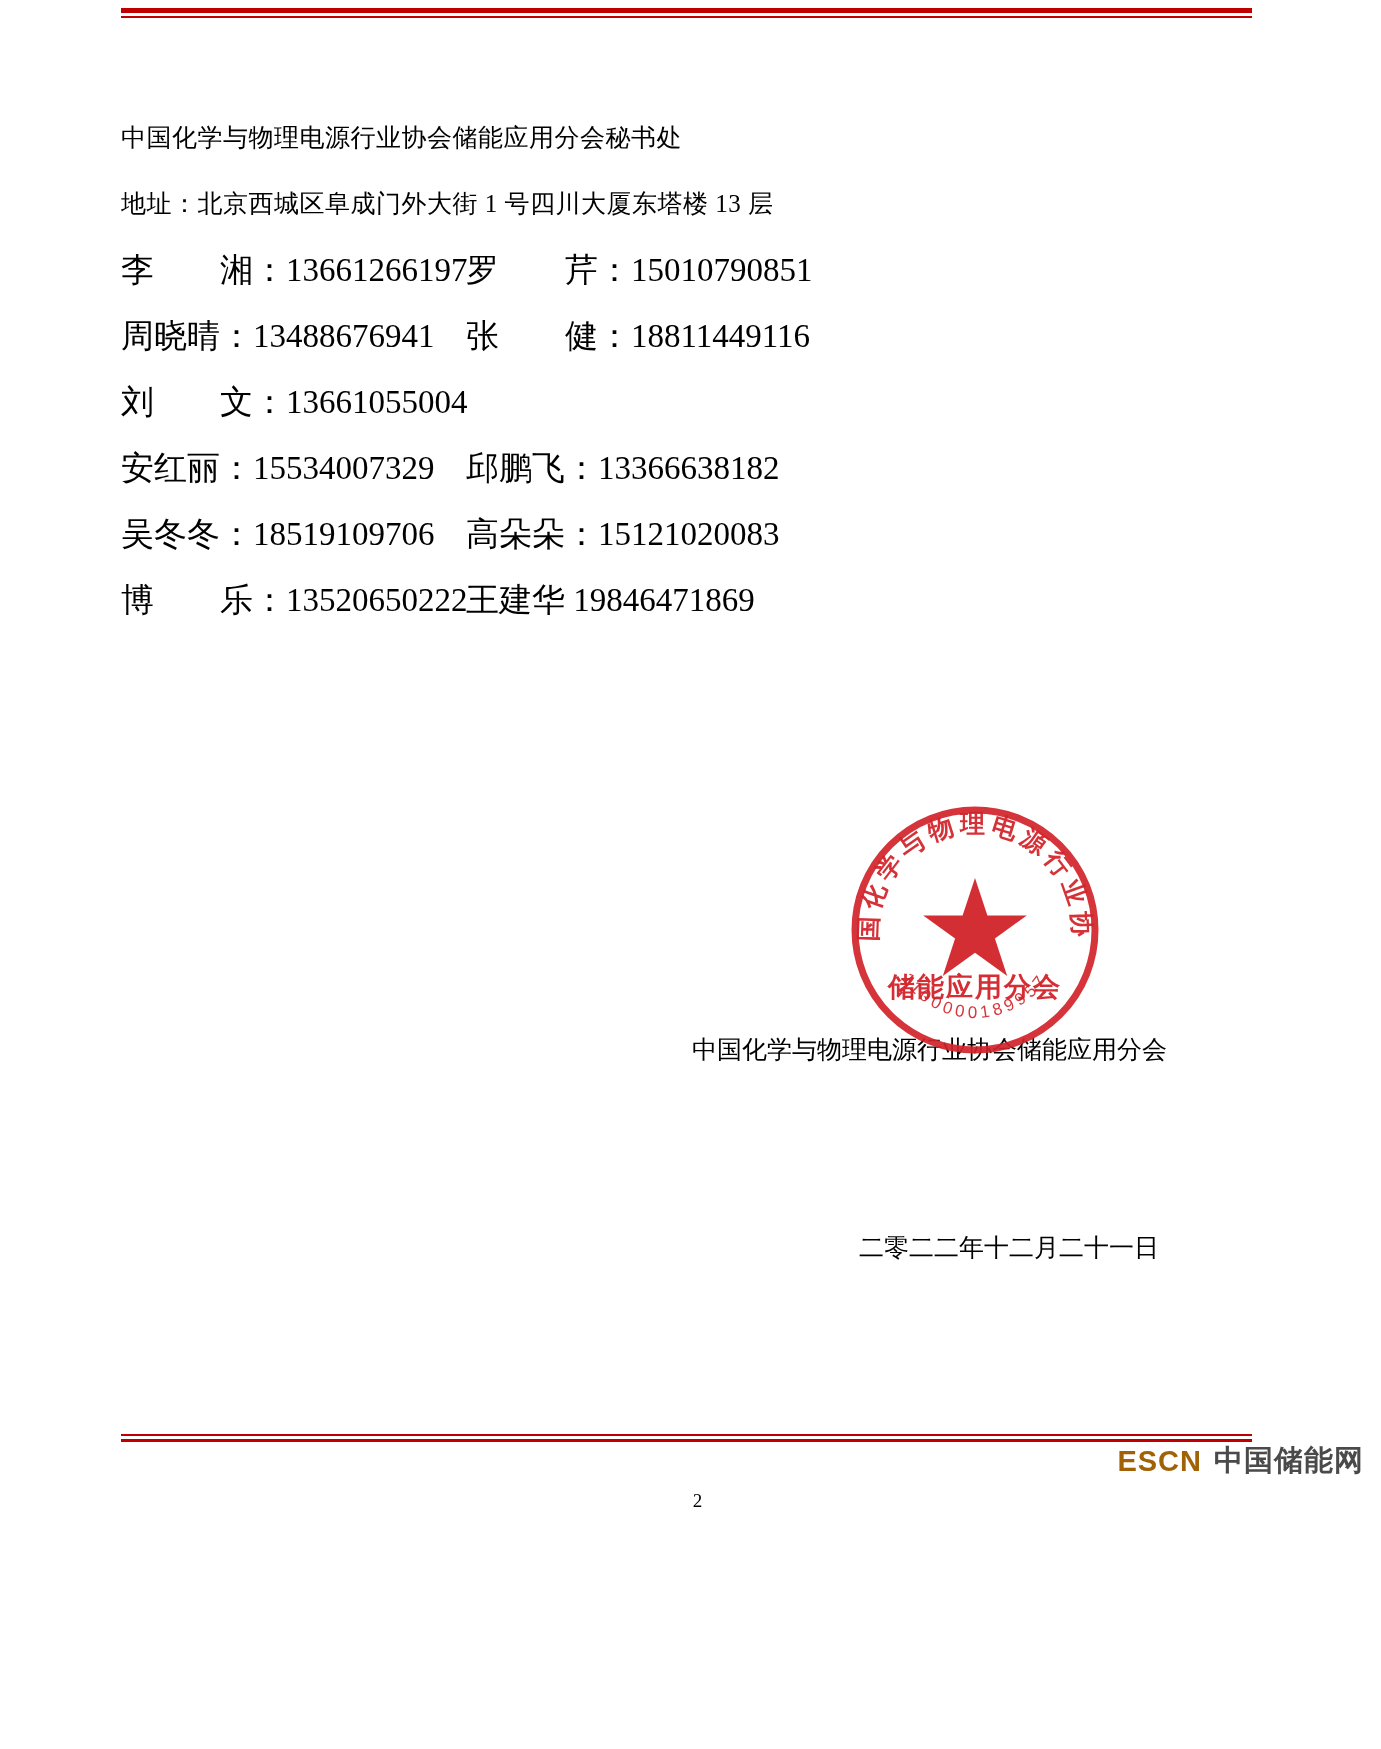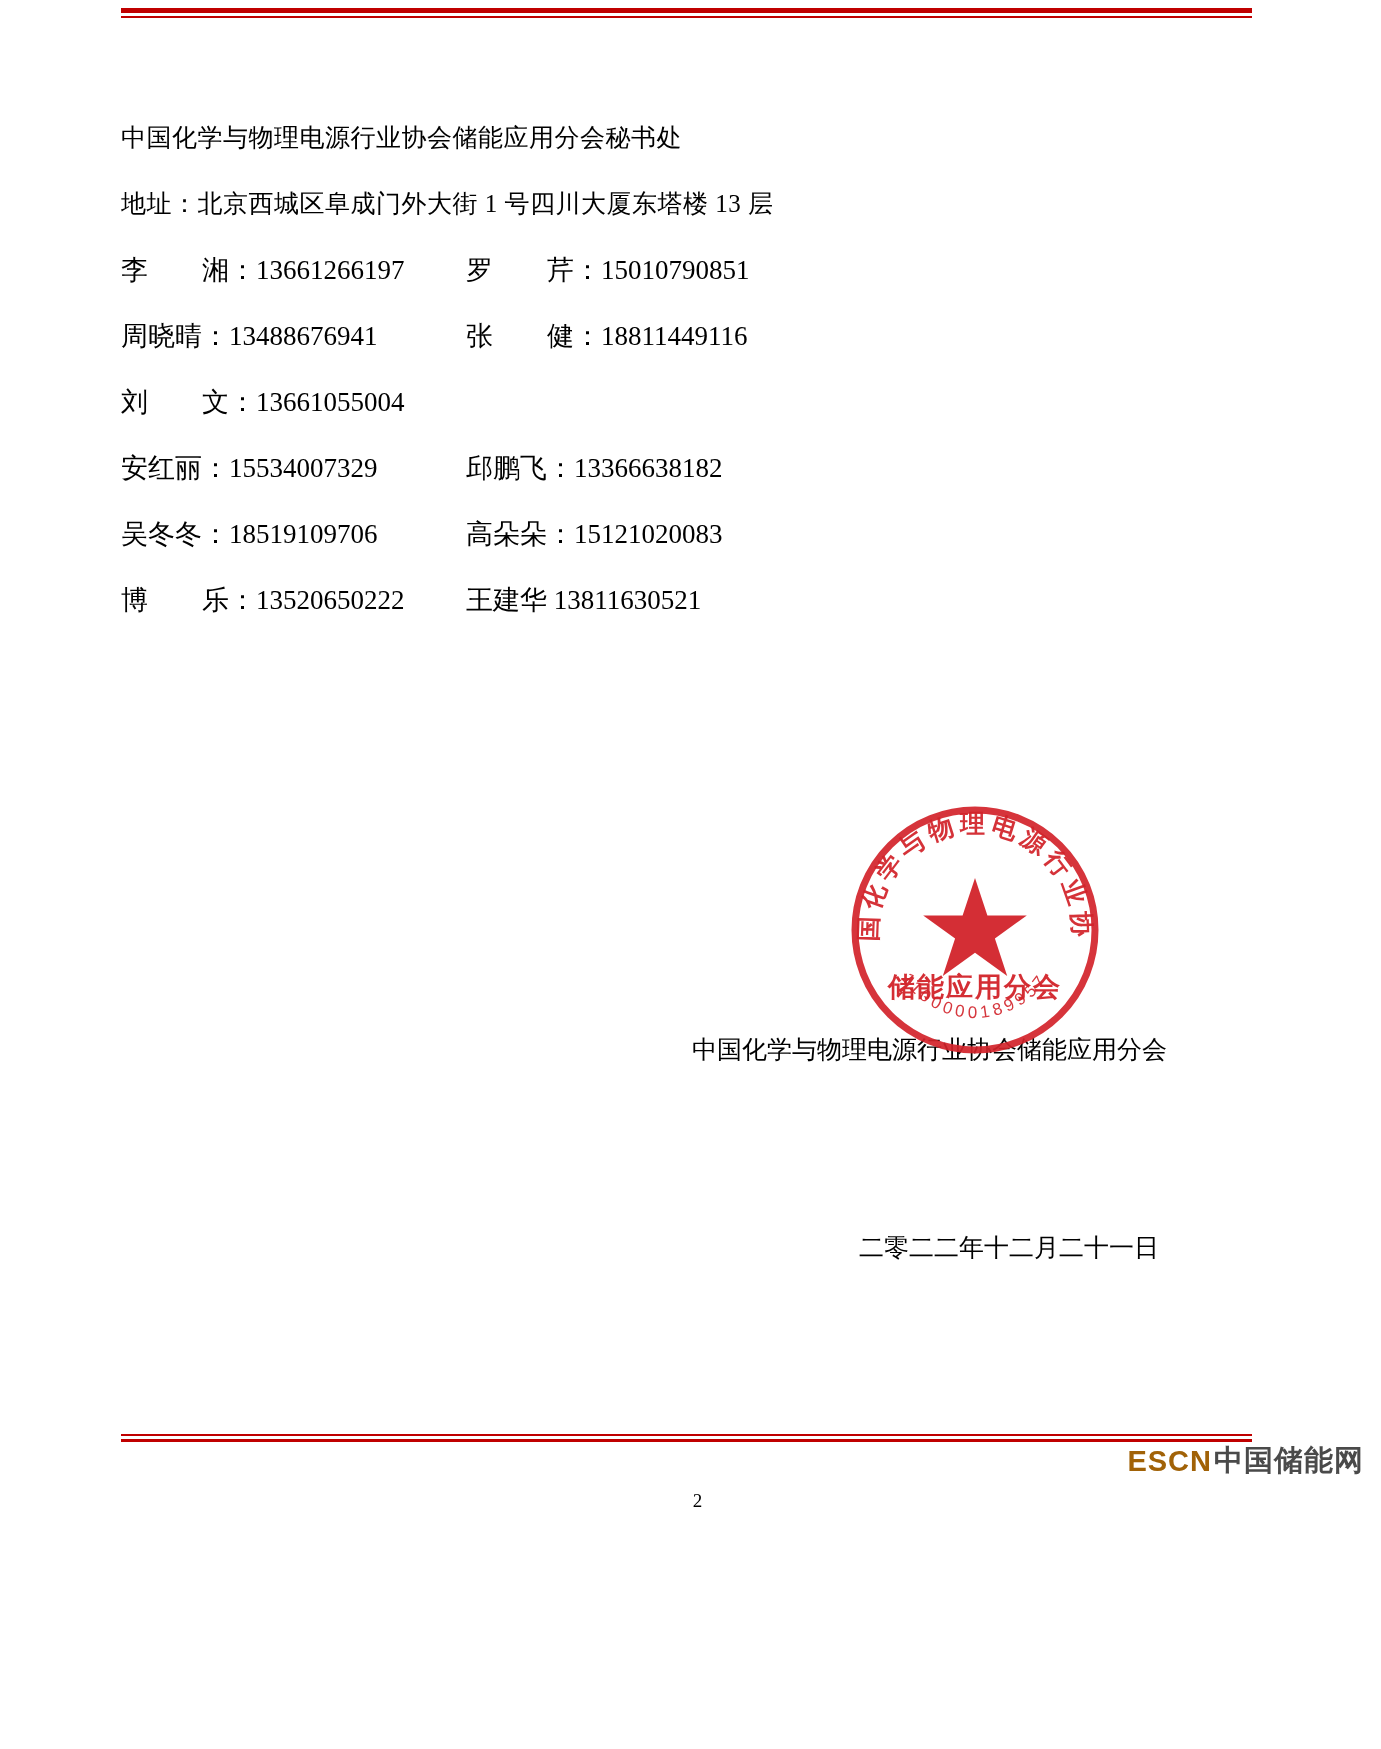--- a/index.html
+++ b/index.html
@@ -71,21 +71,21 @@
     width: 1140px;
   }
   .line {
     font-size: 25px;
     line-height: 66px;
     letter-spacing: 0.5px;
     white-space: pre;
   }
   .contact-row {
     display: flex;
-    font-size: 27px;
+    font-size: 33px;
     line-height: 66px;
     white-space: pre;
   }
   .col-a {
     width: 345px;
     flex: 0 0 345px;
   }
   .col-b {
     flex: 0 0 auto;
     font-family: Liberation Serif, serif;
@@ -146,21 +146,21 @@
     font-size: 29px;
     font-weight: bold;
     color: #a16207;
     letter-spacing: 1px;
   }
   .escn-logo .escn-cn {
     font-size: 29px;
     font-weight: bold;
     color: #4a4a4a;
     letter-spacing: 1px;
-    margin-left: 2px;
+    margin-left: 12px;
   }
 </style>
 </head>
 <body>
 
 <div class="page">
 
   <div class="rule-top">
     <div class="thick"></div>
     <div class="thin"></div>
@@ -184,21 +184,21 @@
     <div class="contact-row">
       <span class="col-a">安红丽：15534007329</span>
       <span class="col-b">邱鹏飞：13366638182</span>
     </div>
     <div class="contact-row">
       <span class="col-a">吴冬冬：18519109706</span>
       <span class="col-b">高朵朵：15121020083</span>
     </div>
     <div class="contact-row">
       <span class="col-a">博　　乐：13520650222</span>
-      <span class="col-b">王建华 13811630521</span>
+      <span class="col-b">王建华 19846471869</span>
     </div>
   </div>
 
   <div class="signature">
     <span class="sig-line">中国化学与物理电源行业协会储能应用分会</span>
     <span class="sig-date">二零二二年十二月二十一日</span>
   </div>
 
   <div class="seal">
     <svg width="260" height="260" viewBox="0 0 260 260" xmlns="http://www.w3.org/2000/svg">

